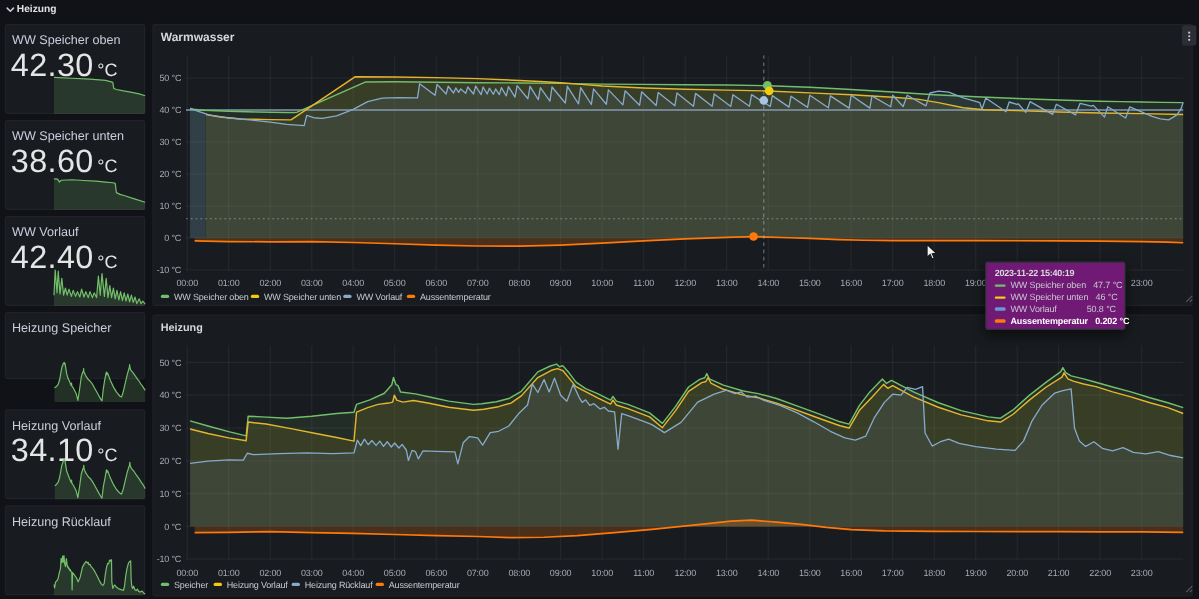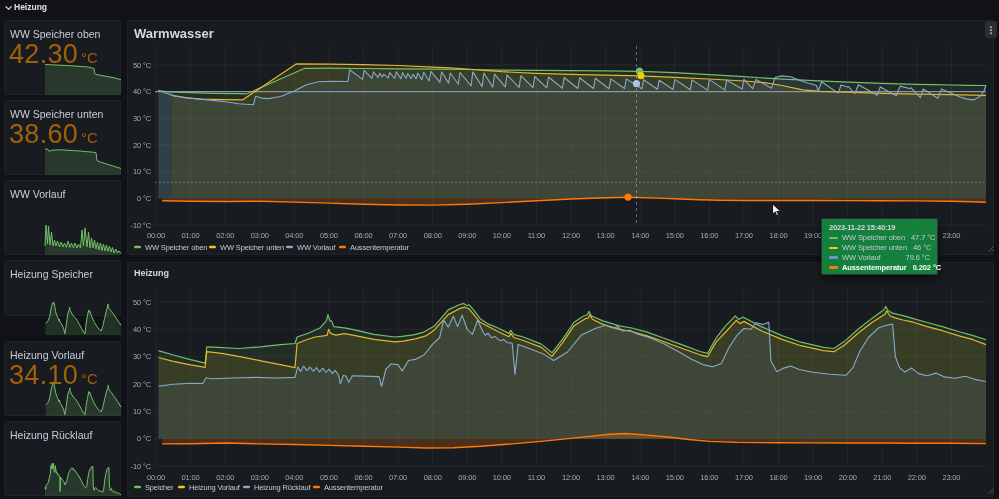--- a/index.html
+++ b/index.html
@@ -1,53 +1,54 @@
 <!DOCTYPE html>
 <html><head><meta charset="utf-8">
 <style>
 *{margin:0;padding:0;box-sizing:border-box}
 html,body{width:999px;height:499px;background:#111217;font-family:"Liberation Sans",sans-serif;overflow:hidden}
 .panel{position:absolute;background:#181b1f;border:1px solid #202228;border-radius:2px}
 .ptitle{position:absolute;font-size:10.5px;color:#ccccdc;font-weight:500;white-space:nowrap}
-.statv{position:absolute;font-size:27px;font-weight:500;color:#a16207;letter-spacing:0.3px;line-height:1}
+.statv{position:absolute;font-size:27px;font-weight:500;color:#e5e5e5;letter-spacing:0.3px;line-height:1}
 .statv .unit{font-size:15px;font-weight:500;letter-spacing:0}
 .rowh{position:absolute;left:14px;top:2px;font-size:8.5px;font-weight:700;color:#e0e1e6}
-#tt{position:absolute;left:821px;top:218px;width:117px;height:57px;background:#15803d;border:1px solid #2f323a;border-radius:2px;box-shadow:0 4px 10px rgba(0,0,0,.55);padding:4px 7px 3px;z-index:5}
+#tt{position:absolute;left:821px;top:218px;width:117px;height:57px;background:#701a75;border:1px solid #2f323a;border-radius:2px;box-shadow:0 4px 10px rgba(0,0,0,.55);padding:4px 7px 3px;z-index:5}
 .tth{font-size:7.5px;color:#d8d9da;font-weight:700;letter-spacing:-0.2px;height:10px}
 .ttr{display:flex;align-items:center;font-size:7.5px;letter-spacing:-0.1px;color:#c7c9d1;height:9.9px}
 .ttr .d{width:9px;height:2.6px;border-radius:1.3px;margin-right:4px;flex:none}
 .ttr .n{flex:1;white-space:nowrap}
 .ttr .v{margin-left:6px;white-space:nowrap;text-align:right}
 .ttr.b{color:#fff;font-weight:700}
 </style></head>
 <body>
 <div class="rowh">Heizung</div>
 <div class="panel" style="left:4px;top:20px;width:117px;height:75px">
 <div class="ptitle" style="left:5px;top:7px">WW Speicher oben</div>
 <div class="statv" style="left:4px;top:20px">42.30<span class="unit"> °C</span></div>
 </div>
 <div class="panel" style="left:4px;top:100px;width:117px;height:75px">
 <div class="ptitle" style="left:5px;top:7px">WW Speicher unten</div>
 <div class="statv" style="left:4px;top:20px">38.60<span class="unit"> °C</span></div>
 </div>
 <div class="panel" style="left:4px;top:180px;width:117px;height:75px">
 <div class="ptitle" style="left:5px;top:7px">WW Vorlauf</div>
+<div class="statv" style="left:4px;top:20px">42.40<span class="unit"> °C</span></div>
 </div>
 <div class="panel" style="left:4px;top:260px;width:117px;height:56px">
 <div class="ptitle" style="left:5px;top:7px">Heizung Speicher</div>
 </div>
 <div class="panel" style="left:4px;top:341px;width:117px;height:75px">
 <div class="ptitle" style="left:5px;top:7px">Heizung Vorlauf</div>
 <div class="statv" style="left:4px;top:20px">34.10<span class="unit"> °C</span></div>
 </div>
 <div class="panel" style="left:4px;top:421px;width:117px;height:75px">
 <div class="ptitle" style="left:5px;top:7px">Heizung Rücklauf</div>
 </div>
 <div class="panel" style="left:127px;top:20px;width:867px;height:235px">
-<div class="ptitle" style="left:6px;top:5px;color:#d8d9da;font-size:13px;font-weight:700">Warmwasser</div>
+<div class="ptitle" style="left:6px;top:5px;color:#d8d9da;font-size:10px;font-weight:700">Warmwasser</div>
 </div>
 <div class="panel" style="left:127px;top:262px;width:867px;height:235px">
 <div class="ptitle" style="left:6px;top:5px;color:#d8d9da;font-size:9px;font-weight:700">Heizung</div>
 </div>
 <svg width="999" height="499" viewBox="0 0 999 499" style="position:absolute;left:0;top:0;font-family:'Liberation Sans',sans-serif">
 <defs>
       <clipPath id="ct">
         <rect x="154" y="46" width="833" height="179"></rect>
       </clipPath>
 <clipPath id="cb">
@@ -251,19 +252,19 @@
       <span class="v">47.7 °C</span>
     </div>
 <div class="ttr">
       <span class="d" style="background:#f2cc0c"></span>
       <span class="n">WW Speicher unten</span>
       <span class="v">46 °C</span>
     </div>
 <div class="ttr">
       <span class="d" style="background:#6a97d2"></span>
       <span class="n">WW Vorlauf</span>
-      <span class="v">79.6 °C</span>
+      <span class="v">50.8 °C</span>
     </div>
 <div class="ttr b">
       <span class="d" style="background:#ff780a"></span>
       <span class="n">Aussentemperatur</span>
       <span class="v">0.202 °C</span>
     </div>
 </div>
 </body></html>

